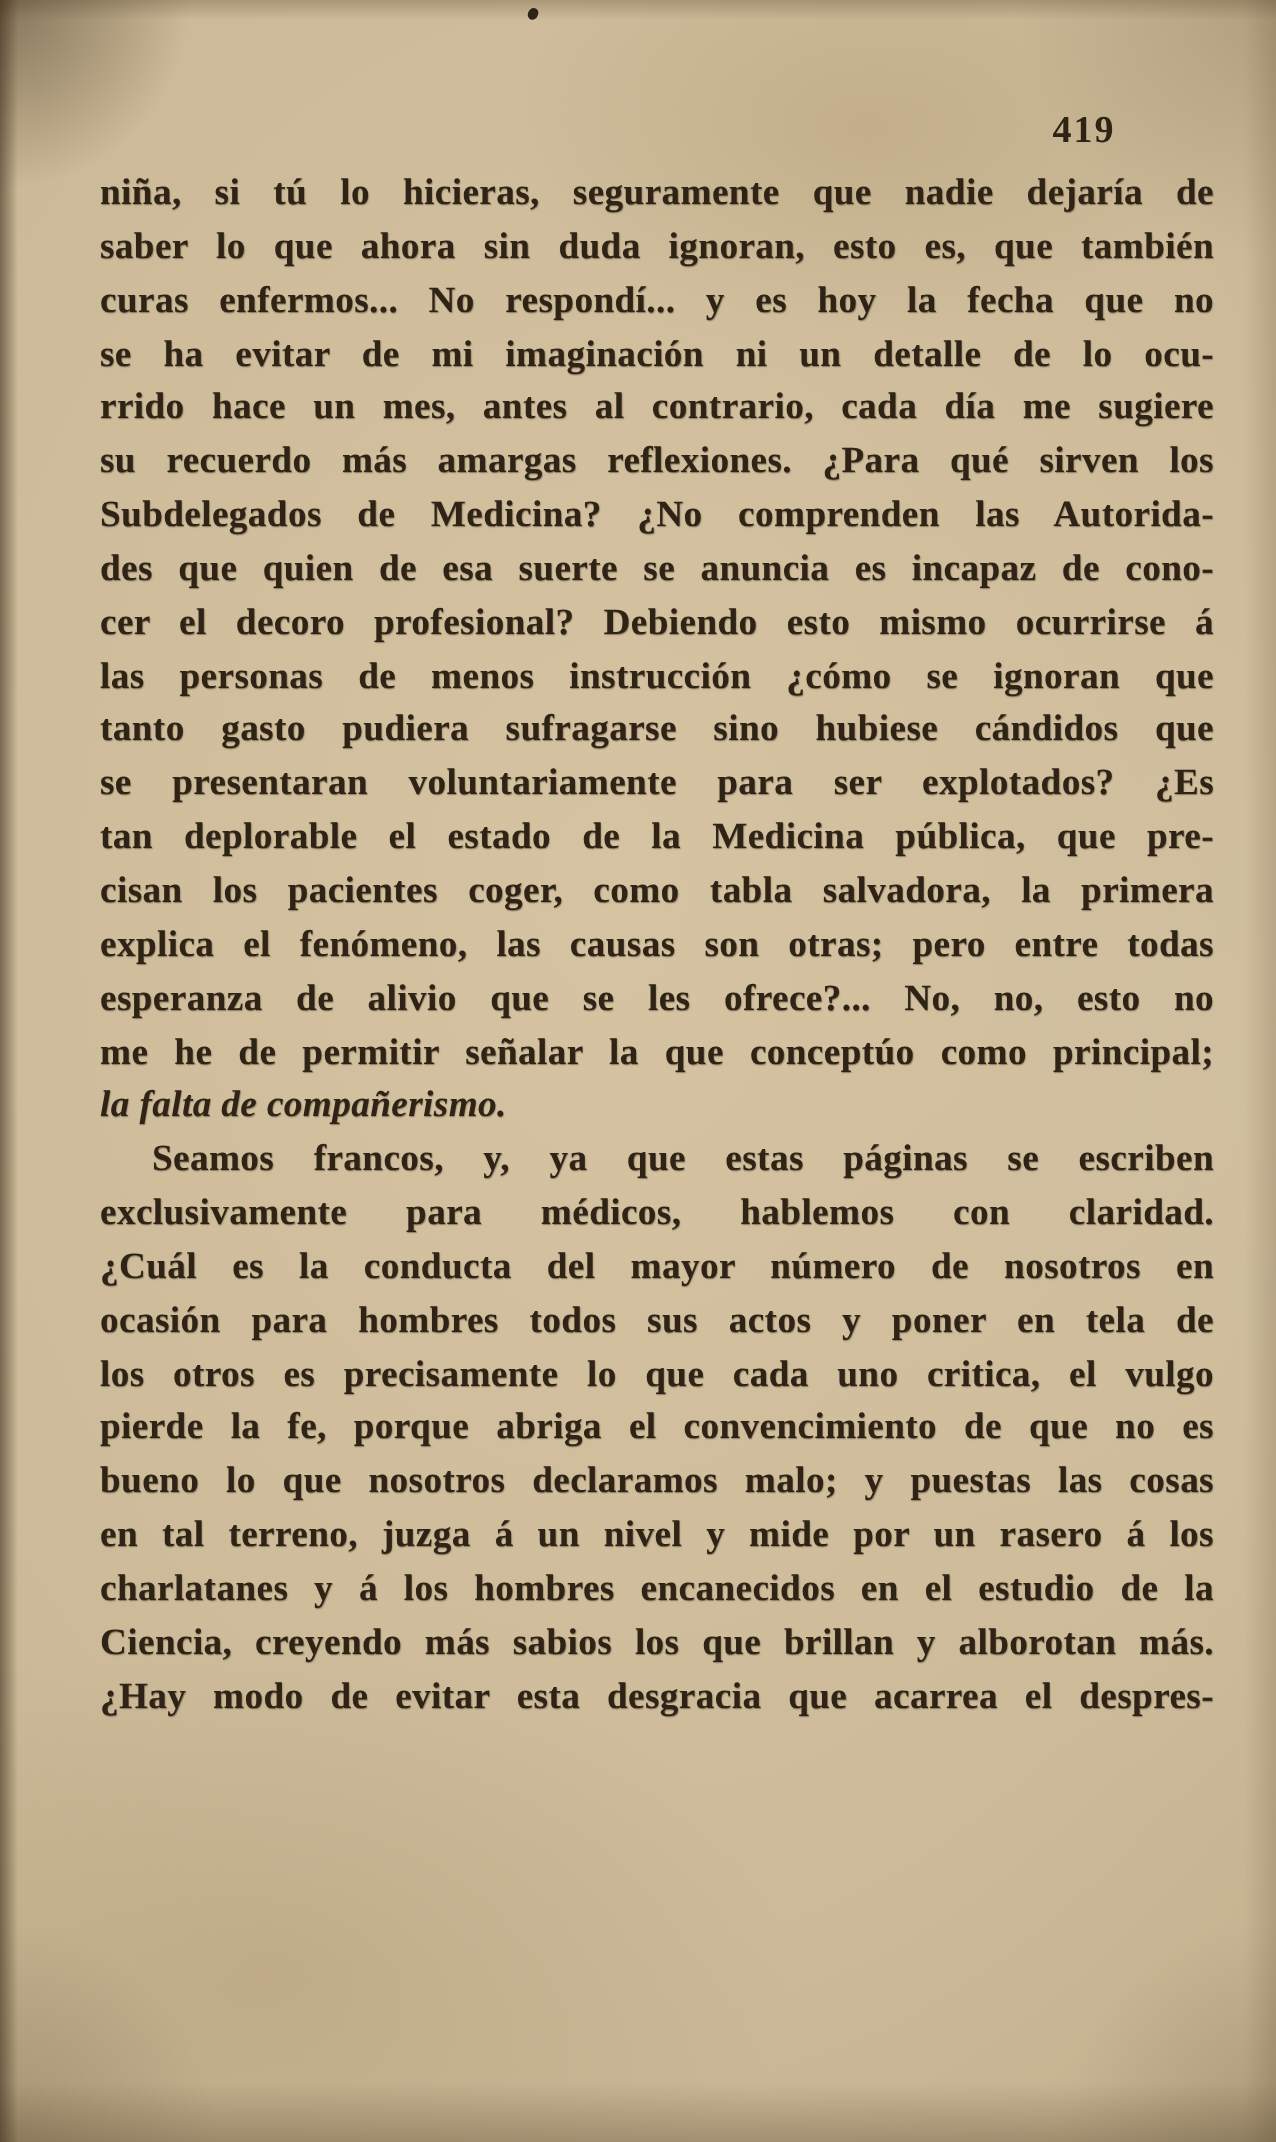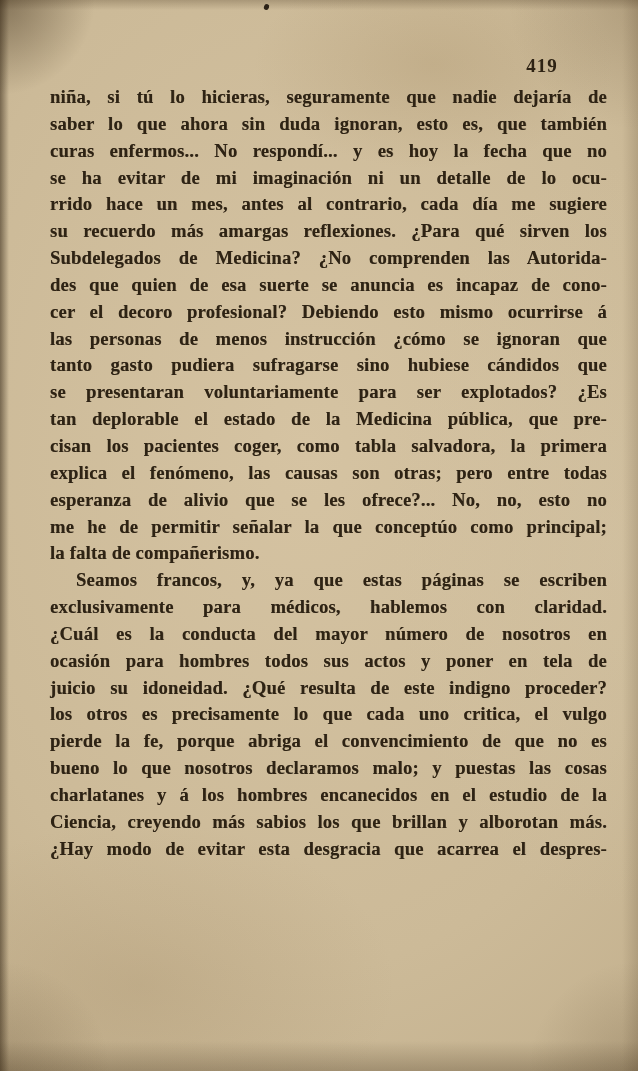--- a/index.html
+++ b/index.html
@@ -53,20 +53,21 @@
   }
   .line {
     text-align: justify;
     text-align-last: justify;
     white-space: normal;
     letter-spacing: 0.2px;
   }
   .line.no-just {
     text-align: left;
     text-align-last: left;
+    font-style: italic;
   }
   .line.indent {
     padding-left: 26px;
   }
   .ink-speck {
     position: absolute;
     left: 264px;
     top: 4px;
     width: 5px;
     height: 6px;
@@ -97,22 +98,22 @@
       <div class="line">tan deplorable el estado de la Medicina pública, que pre-</div>
       <div class="line">cisan los pacientes coger, como tabla salvadora, la primera</div>
       <div class="line">explica el fenómeno, las causas son otras; pero entre todas</div>
       <div class="line">esperanza de alivio que se les ofrece?... No, no, esto no</div>
       <div class="line">me he de permitir señalar la que conceptúo como principal;</div>
       <div class="line no-just">la falta de compañerismo.</div>
       <div class="line indent">Seamos francos, y, ya que estas páginas se escriben</div>
       <div class="line">exclusivamente para médicos, hablemos con claridad.</div>
       <div class="line">¿Cuál es la conducta del mayor número de nosotros en</div>
       <div class="line">ocasión para hombres todos sus actos y poner en tela de</div>
-      <div class="line">juicio su idoneidad. ¿Qué resulta de este indigno proceder?</div>
       <div class="line">los otros es precisamente lo que cada uno critica, el vulgo</div>
       <div class="line">pierde la fe, porque abriga el convencimiento de que no es</div>
       <div class="line">bueno lo que nosotros declaramos malo; y puestas las cosas</div>
+      <div class="line">en tal terreno, juzga á un nivel y mide por un rasero á los</div>
       <div class="line">charlatanes y á los hombres encanecidos en el estudio de la</div>
       <div class="line">Ciencia, creyendo más sabios los que brillan y alborotan más.</div>
       <div class="line">¿Hay modo de evitar esta desgracia que acarrea el despres-</div>
     </div>
   <div class="ink-speck"></div>
 </div>
 
 </body></html>

